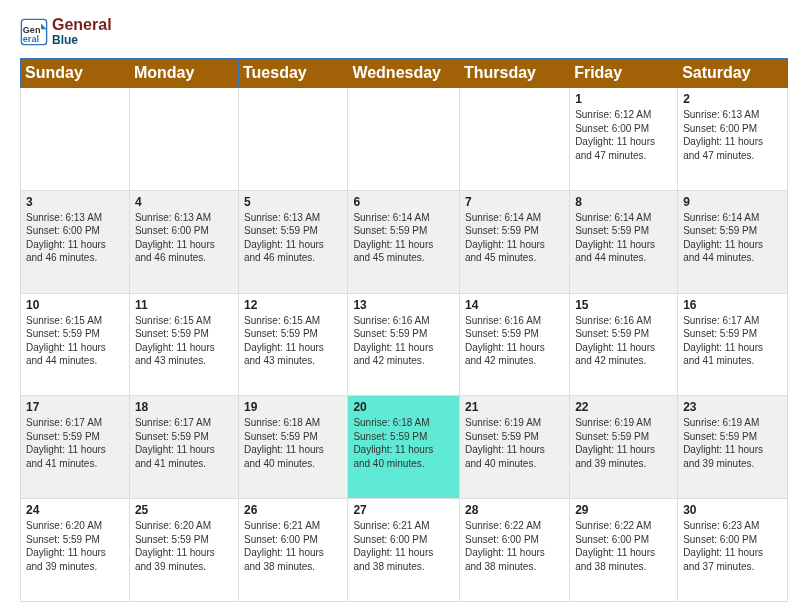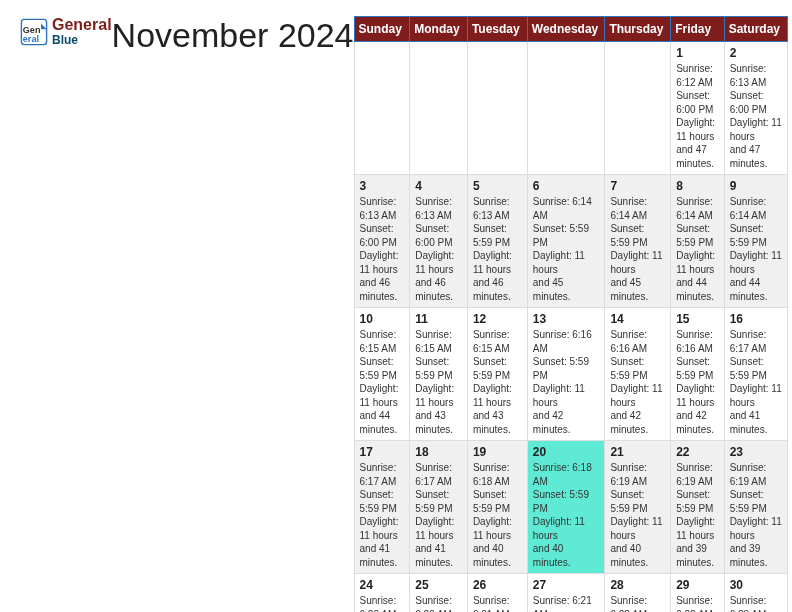--- a/index.html
+++ b/index.html
@@ -8,20 +8,21 @@
       background: #fff;
       width: 792px;
       height: 612px;
       overflow: hidden;
     }
     .page {
       width: 792px;
       height: 612px;
       padding: 16px 4px 10px 20px;
       display: flex;
+      flex-direction: column;
     }
     .header {
       display: flex;
       justify-content: space-between;
       align-items: flex-start;
       margin-bottom: 10px;
     }
     .logo {
       display: flex;
       align-items: center;
@@ -43,25 +44,25 @@
       font-size: 15px;
       color: #444;
     }
     .calendar {
       width: 100%;
       border-collapse: collapse;
       flex: 1;
       font-size: 10px;
     }
     .calendar th {
-      background: #7f1d1d;
+      background: #a16207;
       color: #fff;
       padding: 5px 4px;
       text-align: left;
-      font-size: 12px;
+      font-size: 16px;
       font-weight: bold;
       border: 1px solid #2e74c0;
     }
     .calendar td {
       border: 1px solid #ddd;
       padding: 4px 5px;
       vertical-align: top;
       background: #fff;
       width: 113px;
       height: 88px;
@@ -98,21 +99,20 @@
         <polygon points="30,8 38,16 30,16" fill="#2e74c0"></polygon>
       </svg>
       <div>
         <div style="font-size:16px;font-weight:bold;color:#333;line-height:1.15;">
           <span style="color:#7f1d1d;">General</span>
         </div>
         <div style="font-size:12px;font-weight:bold;color:#0c4a6e;line-height:1.15;">Blue</div>
       </div>
     </div>
     <div class="title-section">
-      <div class="month-title">November 2024</div>
     </div>
   </div>
 
   <table class="calendar">
     <thead>
       <tr>
         <th>Sunday</th>
         <th>Monday</th>
         <th>Tuesday</th>
         <th>Wednesday</th>

